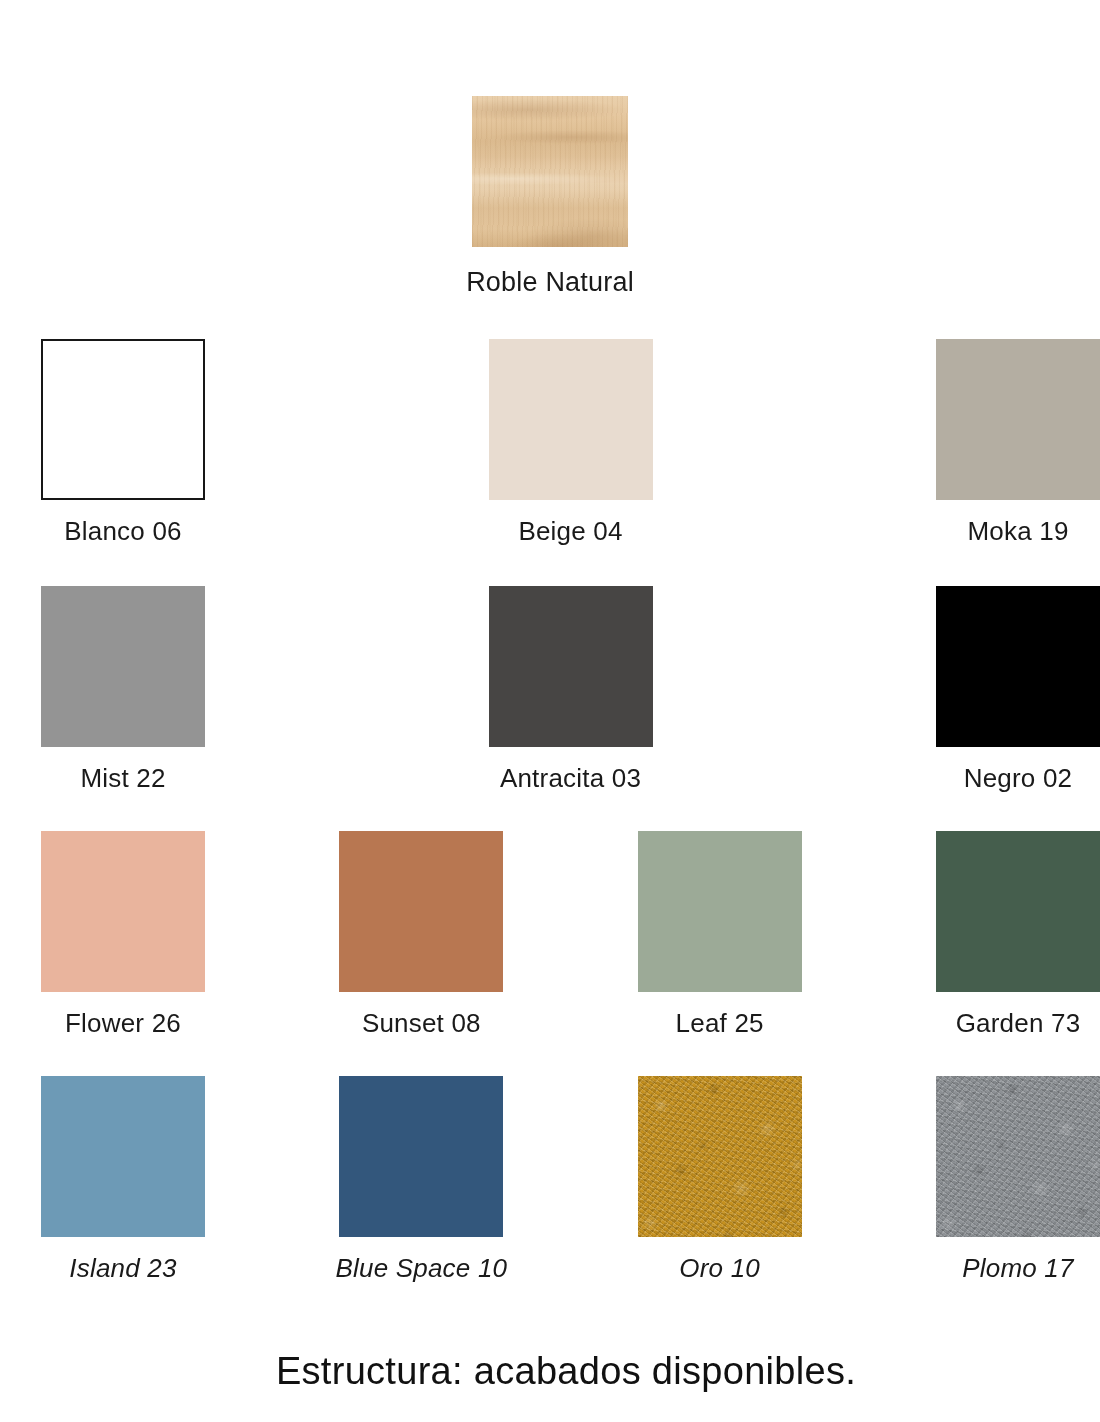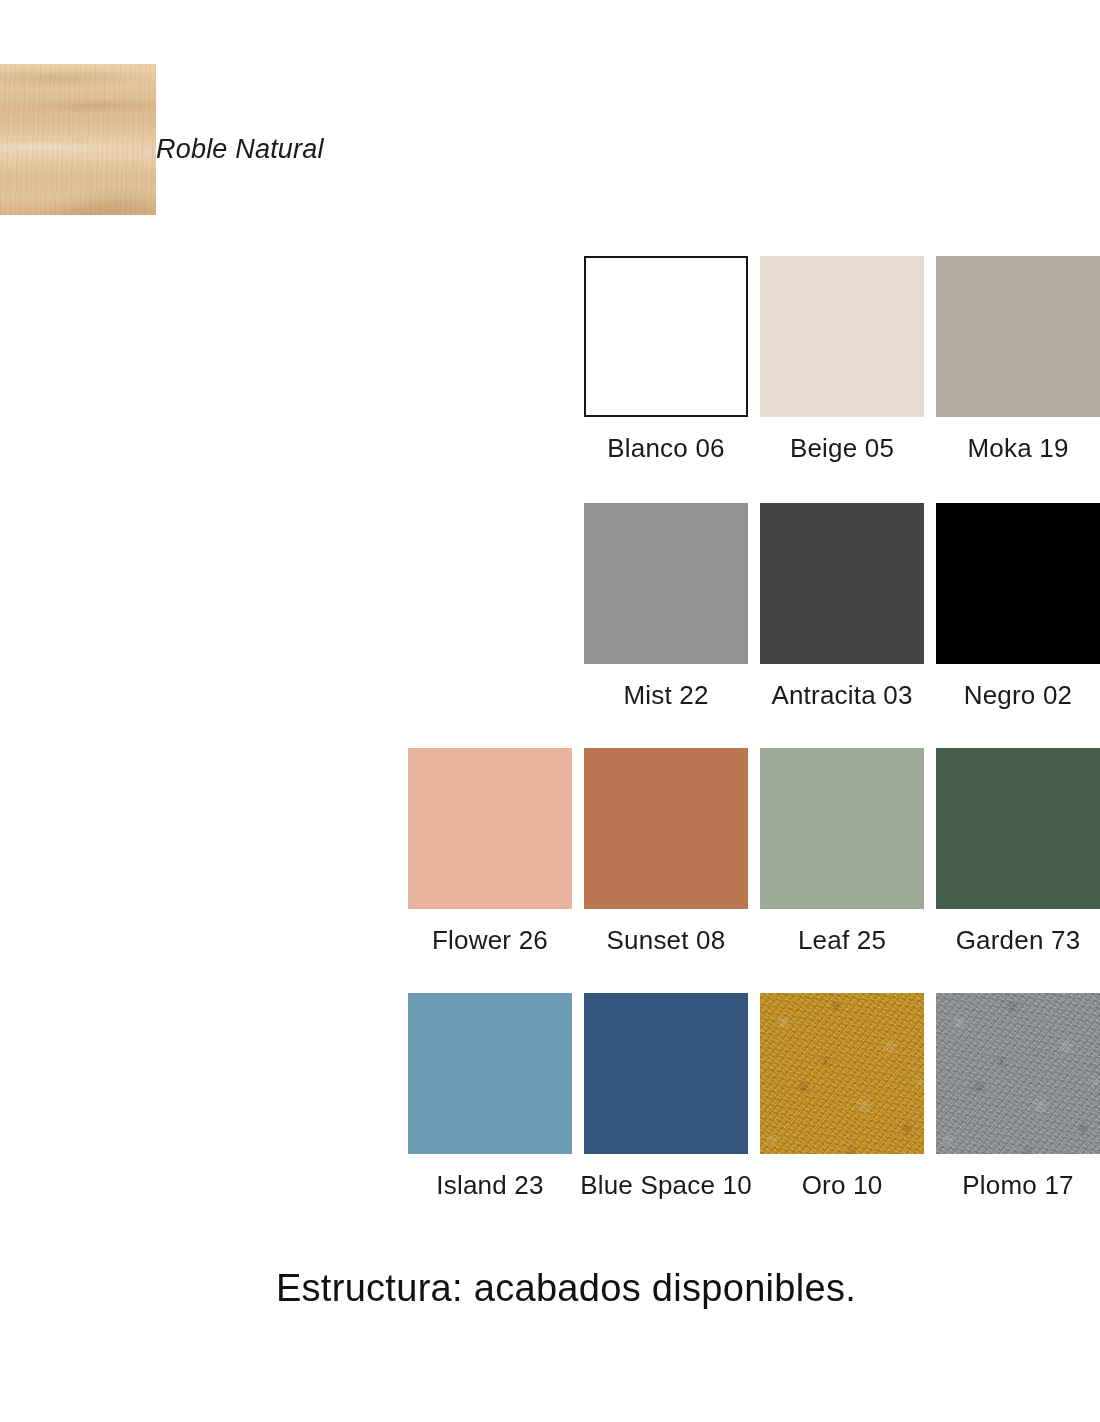--- a/index.html
+++ b/index.html
@@ -19,23 +19,24 @@
   .sheet {
     width: 1100px;
     height: 1422px;
     position: relative;
     background: #ffffff;
   }
 
   
   .swatch-row {
     display: flex;
-    justify-content: flex-end;
+    justify-content: space-between;
     align-items: flex-start;
-    gap: 12px;
+    gap: 26px;
+    padding-left: 41px;
   }
 
   .swatch-cell {
     display: flex;
     flex-direction: column;
     align-items: center;
     width: 164px;
   }
 
   .swatch-chip {
@@ -51,24 +52,23 @@
     line-height: 1.1;
     letter-spacing: 0.2px;
     color: #1a1a1a;
     white-space: nowrap;
     font-weight: 400;
   }
 
   
   .hero {
     display: flex;
-    flex-direction: row;
+    flex-direction: column;
     align-items: center;
-    padding-top: 64px;
-    font-style: italic;
+    padding-top: 96px;
   }
   .hero-chip {
     width: 156px;
     height: 151px;
     position: relative;
     overflow: hidden;
     background: #e3c295;
   }
   .wood-base {
     position: absolute;
@@ -115,21 +115,21 @@
     margin-top: 20px;
     font-size: 27px;
     letter-spacing: 0.2px;
     color: #1a1a1a;
   }
 
   
   .row-2 { margin-top: 41px; }
   .row-3 { margin-top: 40px; }
   .row-4 { margin-top: 39px; }
-  .row-5 { margin-top: 38px; }
+  .row-5 { margin-top: 38px; font-style: italic; }
 
   
   .chip-bordered {
     box-sizing: border-box;
     border: 2px solid #171717;
   }
 
   
   .tex {
     position: absolute;
@@ -193,21 +193,21 @@
     <div class="hero-label">Roble Natural</div>
   </div>
 
   <div class="swatch-row row-2">
     <div class="swatch-cell">
       <div class="swatch-chip chip-bordered" style="background-color: rgb(255, 255, 255);"></div>
       <div class="swatch-label">Blanco 06</div>
     </div>
     <div class="swatch-cell">
       <div class="swatch-chip" style="background-color: rgb(232, 220, 208);"></div>
-      <div class="swatch-label">Beige 05</div>
+      <div class="swatch-label">Beige 04</div>
     </div>
     <div class="swatch-cell">
       <div class="swatch-chip" style="background-color: rgb(180, 174, 162);"></div>
       <div class="swatch-label">Moka 19</div>
     </div>
   </div>
 
   <div class="swatch-row row-3">
     <div class="swatch-cell">
       <div class="swatch-chip" style="background-color: rgb(148, 148, 148);"></div>

